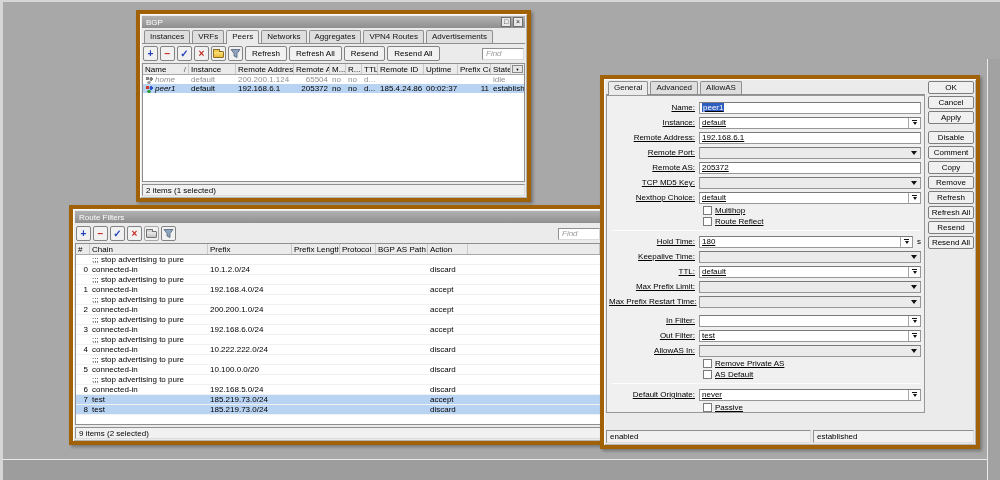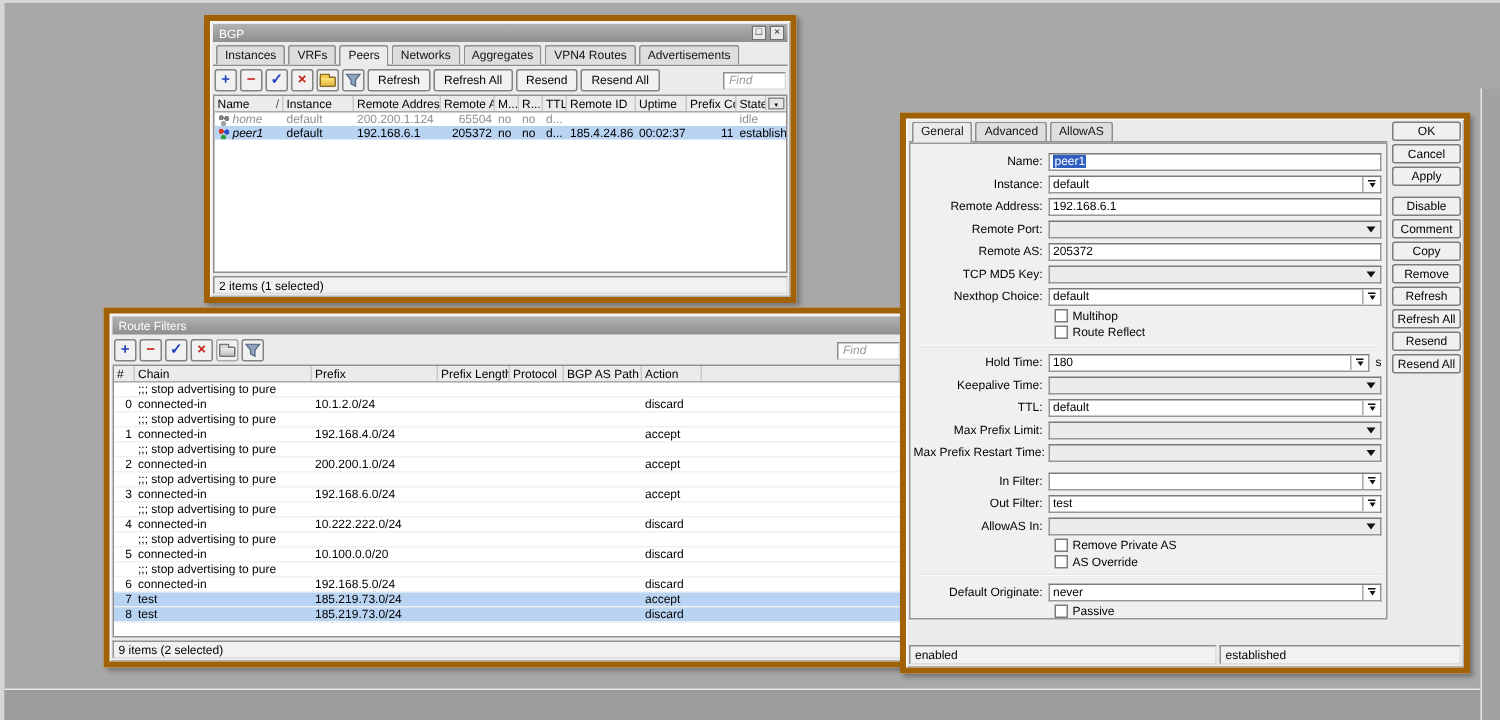--- a/index.html
+++ b/index.html
@@ -78,21 +78,21 @@
                padding:0 3px; border:1px solid; border-color:#8f8f8f #dcdcdc #dcdcdc #8f8f8f; background:#f1f1f1; }
 
   
   .dialog-body { flex:1; display:flex; flex-direction:column; padding:1px 2px 2px; min-height:0;gap:15px; }
   .dialog-main { flex:1; display:flex; min-height:0; }
   .dialog-content { flex:1; display:flex; flex-direction:column; margin-right:3px; min-width:0; }
   .btn-col { width:46px; flex:0 0 46px; display:flex; flex-direction:column; gap:2px; padding-top:1px; }
   .dbtn { height:13px; border:1px solid #7d7d7d; background:#f0f0f0; border-radius:2px;
           font-family:inherit; font-size:8px; line-height:1; }
   .dbtn.gap { margin-top:5px; }
-  .form-panel { flex:1; border:1px solid #979797; background:#f0f0f0; padding:4px 3px 0 2px; overflow:hidden; }
+  .form-panel { flex:1; border:1px solid #979797; background:#f0f0f0; padding:4px 3px 0 2px; overflow:hidden;text-decoration:underline; }
   .frow { display:flex; align-items:center; height:15px; position:relative; }
   .flabel { width:90px; flex:0 0 90px; text-align:right; padding-right:4px; overflow:hidden; white-space:nowrap; }
   .ftext { flex:1; height:12px; background:#fff; border:1px solid #979797; border-top-color:#7a7a7a;
            padding:0 2px; display:flex; align-items:center; overflow:hidden; }
   .sel { background:var(--text-selection,#2e5ec0); color:#fff; padding:0 1px; }
   .fcombo { flex:1; height:12px; background:#fff; border:1px solid #979797; border-top-color:#7a7a7a;
             display:flex; align-items:stretch; overflow:hidden; }
   .fcombo .fval { flex:1; padding:0 2px; display:flex; align-items:center; overflow:hidden; }
   .combo-btn { width:12px; flex:0 0 12px; border-left:1px solid #a8a8a8; background:#fdfdfd;
                display:flex; flex-direction:column; align-items:center; justify-content:center; }
@@ -527,21 +527,21 @@
                 </span>
             </div>
             <div class="cbrow">
               <span class="cb-spacer"></span>
               <span class="checkbox"></span>
               <span>Remove Private AS</span>
             </div>
             <div class="cbrow">
               <span class="cb-spacer"></span>
               <span class="checkbox"></span>
-              <span>AS Override</span>
+              <span>AS Default</span>
             </div>
             <div class="hsep"></div>
             <div class="frow">
               <span class="flabel">Default Originate:</span>
               <span class="fcombo">
                   <span class="fval">never</span>
                   <span class="combo-btn"></span>
                 </span>
             </div>
             <div class="cbrow">

